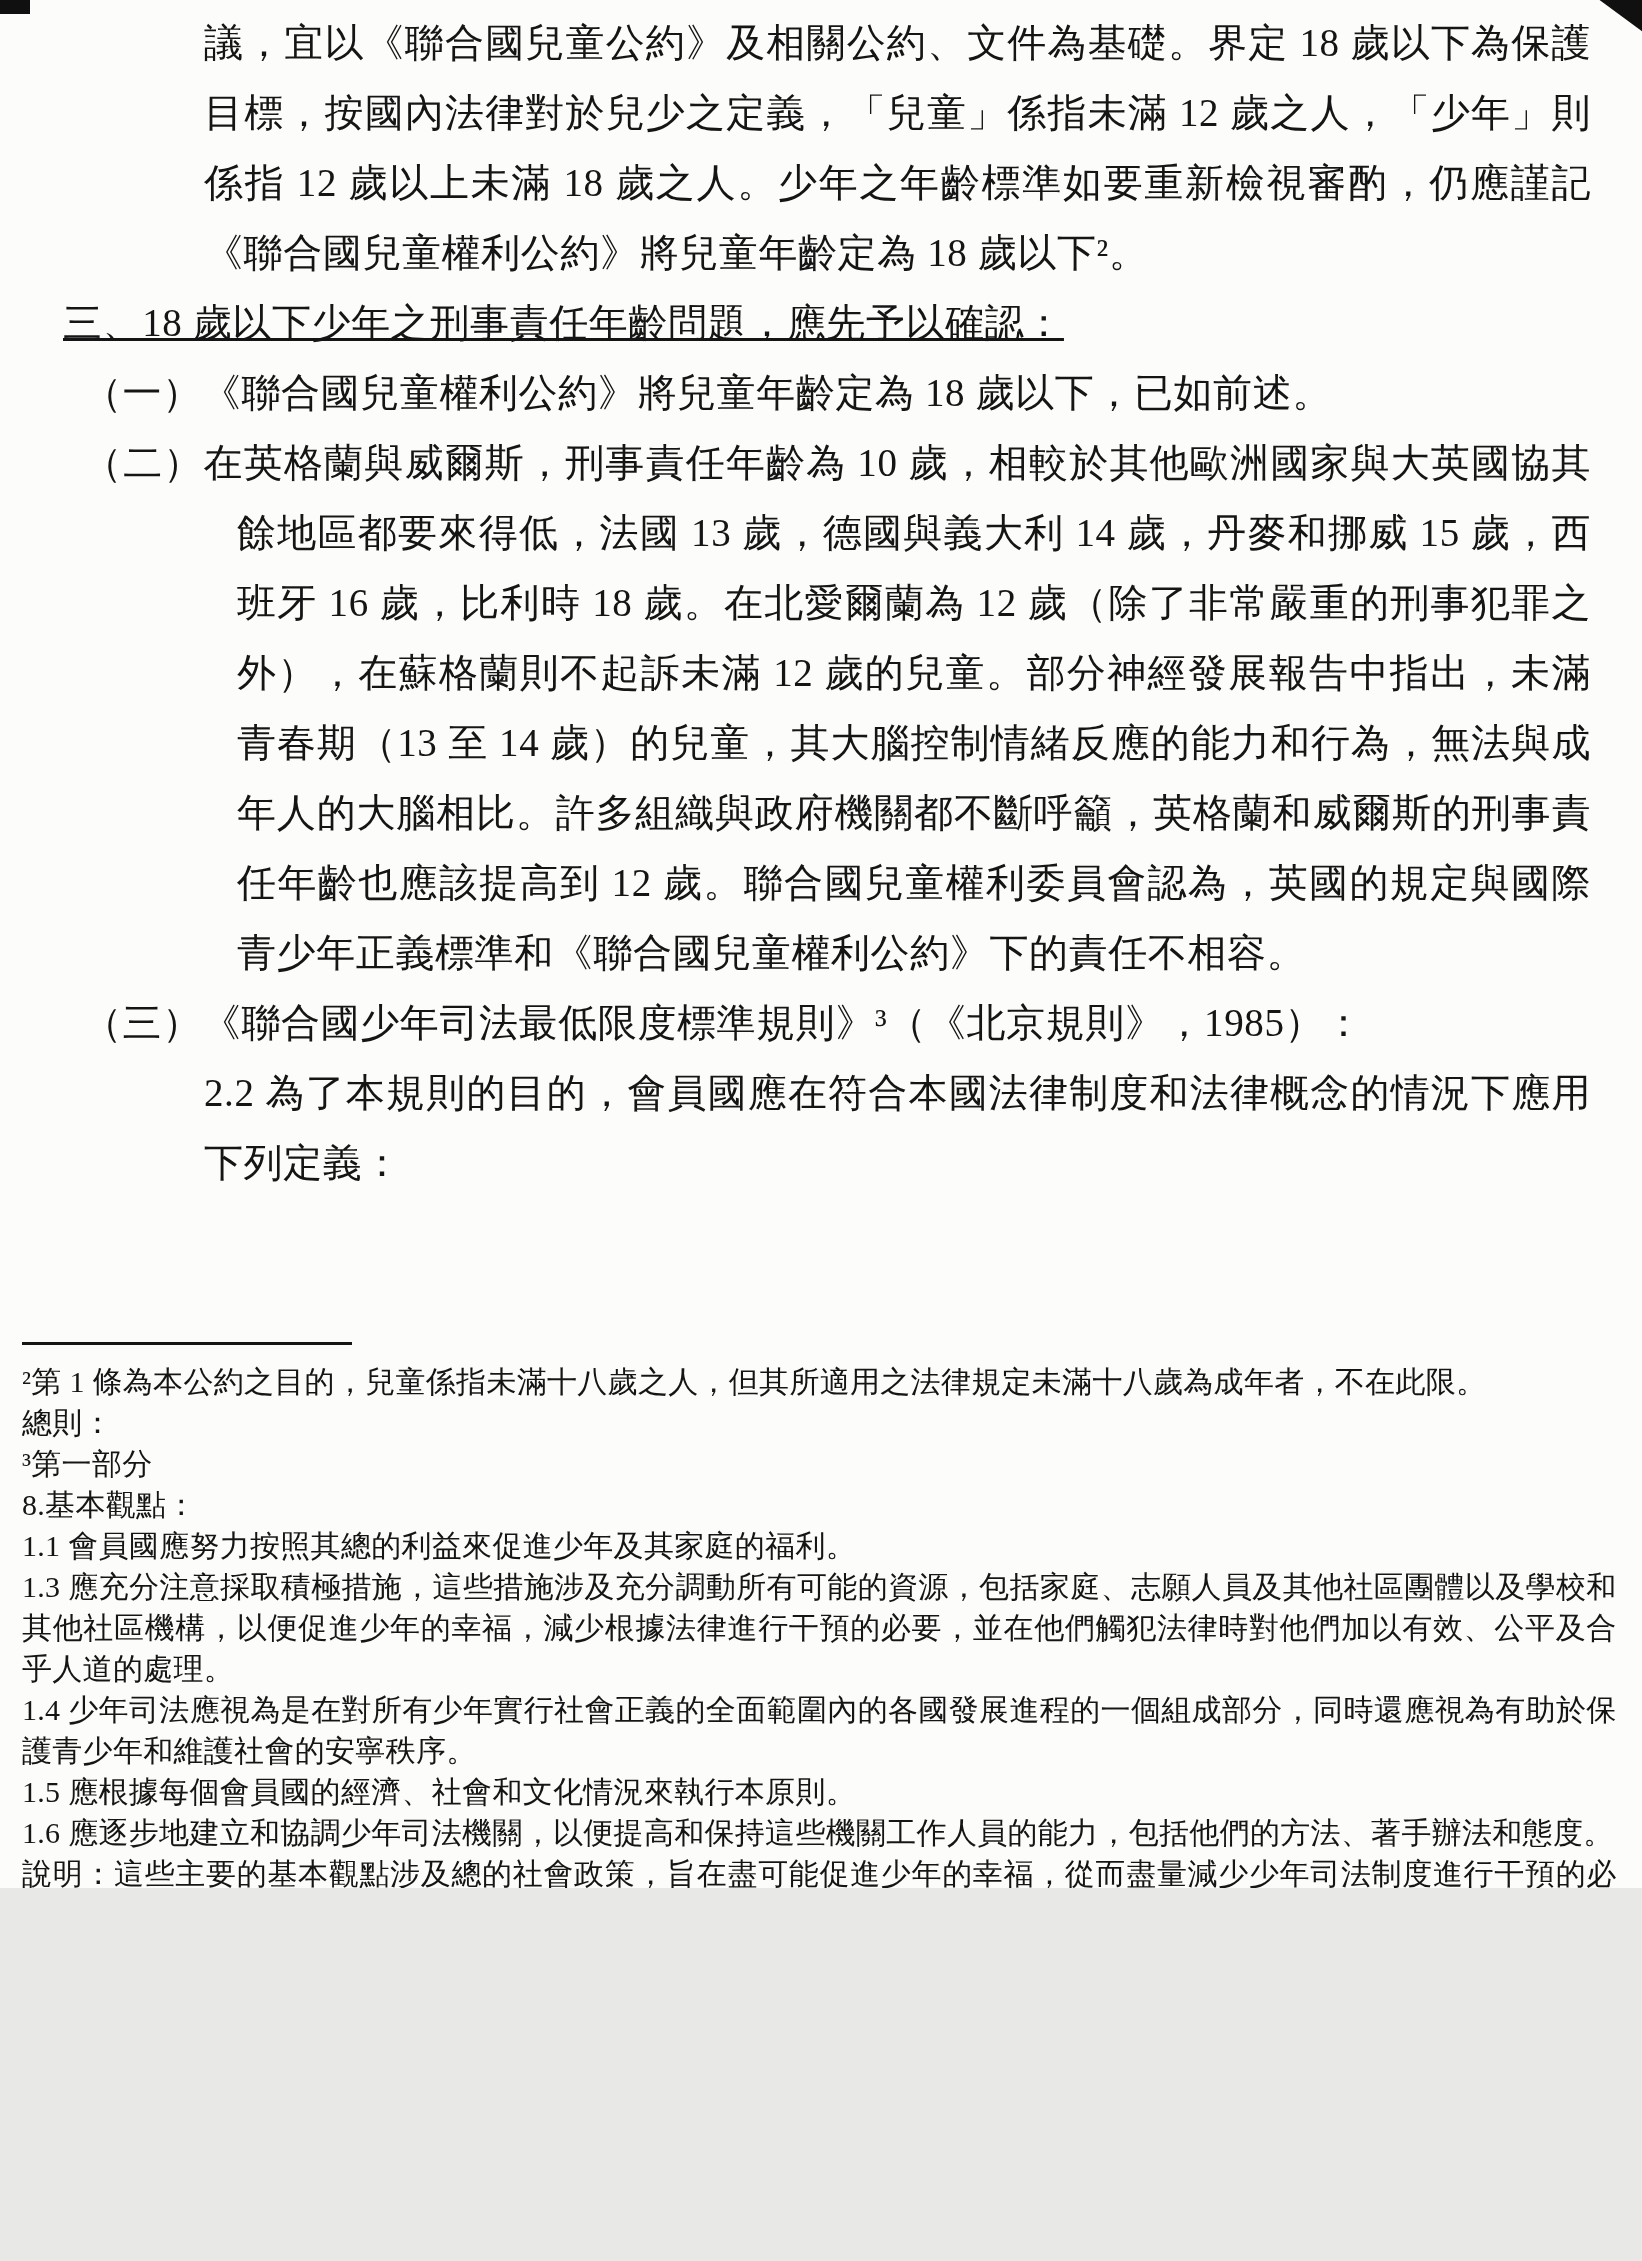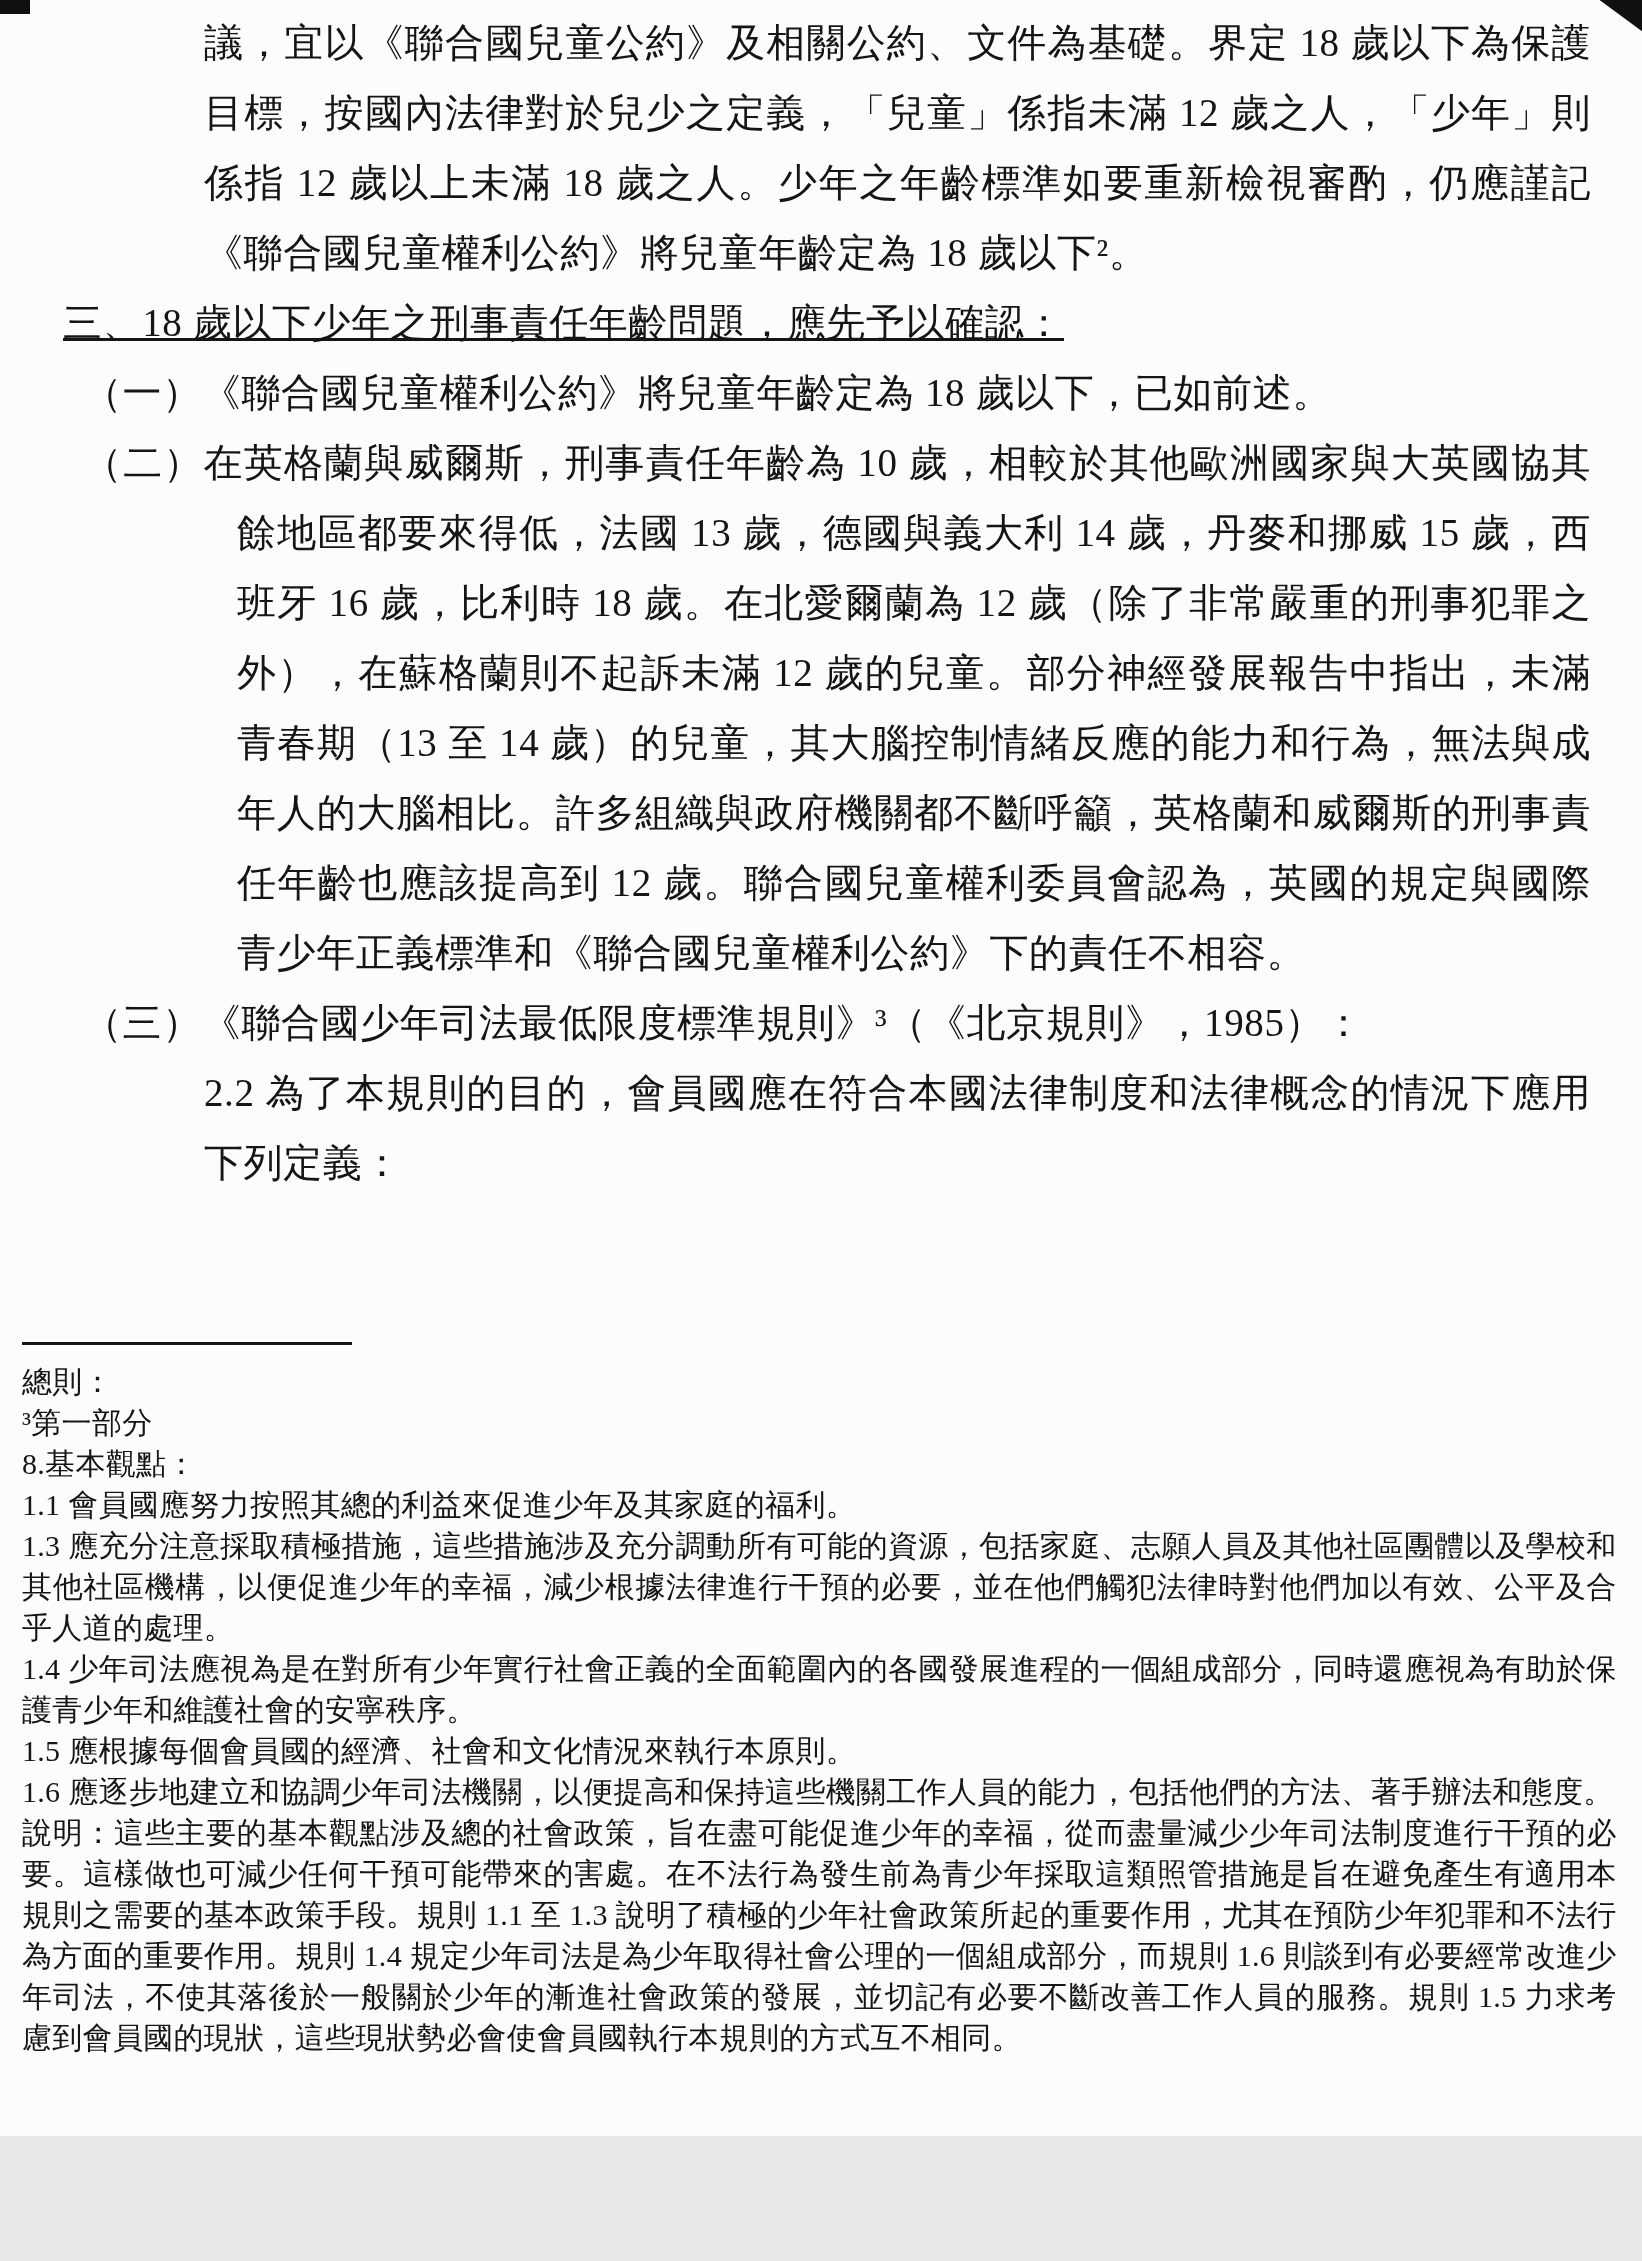--- a/index.html
+++ b/index.html
@@ -1,19 +1,19 @@
 <!DOCTYPE html>
 <html style="font-size:8.8px"><head>
 <meta charset="utf-8">
 <style>
   html, body { margin: 0; padding: 0; background: #e8e8e6; }
   .page {
     position: relative;
     width: 1643px;
-    height: 2136px;
+    height: 1888px;
     background: #fcfcfa;
     font-family: "Liberation Serif", "DejaVu Serif", serif;
     color: #151515;
     overflow: hidden;
     margin: 0 auto;
   }
 
   
   .artifact-tl {
     position: absolute; top: 0; left: 0;
@@ -68,20 +68,21 @@
     <p class="p-cont">議，宜以《聯合國兒童公約》及相關公約、文件為基礎。界定 18 歲以下為保護目標，按國內法律對於兒少之定義，「兒童」係指未滿 12 歲之人，「少年」則係指 12 歲以上未滿 18 歲之人。少年之年齡標準如要重新檢視審酌，仍應謹記《聯合國兒童權利公約》將兒童年齡定為 18 歲以下²。</p>
     <p class="p-sec">三、18 歲以下少年之刑事責任年齡問題，應先予以確認：</p>
     <p class="p-item">（一）《聯合國兒童權利公約》將兒童年齡定為 18 歲以下，已如前述。</p>
     <p class="p-item">（二）在英格蘭與威爾斯，刑事責任年齡為 10 歲，相較於其他歐洲國家與大英國協其餘地區都要來得低，法國 13 歲，德國與義大利 14 歲，丹麥和挪威 15 歲，西班牙 16 歲，比利時 18 歲。在北愛爾蘭為 12 歲（除了非常嚴重的刑事犯罪之外），在蘇格蘭則不起訴未滿 12 歲的兒童。部分神經發展報告中指出，未滿青春期（13 至 14 歲）的兒童，其大腦控制情緒反應的能力和行為，無法與成年人的大腦相比。許多組織與政府機關都不斷呼籲，英格蘭和威爾斯的刑事責任年齡也應該提高到 12 歲。聯合國兒童權利委員會認為，英國的規定與國際青少年正義標準和《聯合國兒童權利公約》下的責任不相容。</p>
     <p class="p-item">（三）《聯合國少年司法最低限度標準規則》³（《北京規則》，1985）：</p>
     <p class="p-sub">2.2 為了本規則的目的，會員國應在符合本國法律制度和法律概念的情況下應用下列定義：</p>
   </div>
 
   <div class="footnotes">
     <div class="fn-rule"></div>
+    <p>²第 1 條為本公約之目的，兒童係指未滿十八歲之人，但其所適用之法律規定未滿十八歲為成年者，不在此限。</p>
     <p>總則：</p>
     <p>³第一部分</p>
     <p>8.基本觀點：</p>
     <p>1.1 會員國應努力按照其總的利益來促進少年及其家庭的福利。</p>
     <p>1.3 應充分注意採取積極措施，這些措施涉及充分調動所有可能的資源，包括家庭、志願人員及其他社區團體以及學校和其他社區機構，以便促進少年的幸福，減少根據法律進行干預的必要，並在他們觸犯法律時對他們加以有效、公平及合乎人道的處理。</p>
     <p>1.4 少年司法應視為是在對所有少年實行社會正義的全面範圍內的各國發展進程的一個組成部分，同時還應視為有助於保護青少年和維護社會的安寧秩序。</p>
     <p>1.5 應根據每個會員國的經濟、社會和文化情況來執行本原則。</p>
     <p>1.6 應逐步地建立和協調少年司法機關，以便提高和保持這些機關工作人員的能力，包括他們的方法、著手辦法和態度。</p>
     <p>說明：這些主要的基本觀點涉及總的社會政策，旨在盡可能促進少年的幸福，從而盡量減少少年司法制度進行干預的必要。這樣做也可減少任何干預可能帶來的害處。在不法行為發生前為青少年採取這類照管措施是旨在避免產生有適用本規則之需要的基本政策手段。規則 1.1 至 1.3 說明了積極的少年社會政策所起的重要作用，尤其在預防少年犯罪和不法行為方面的重要作用。規則 1.4 規定少年司法是為少年取得社會公理的一個組成部分，而規則 1.6 則談到有必要經常改進少年司法，不使其落後於一般關於少年的漸進社會政策的發展，並切記有必要不斷改善工作人員的服務。規則 1.5 力求考慮到會員國的現狀，這些現狀勢必會使會員國執行本規則的方式互不相同。</p>
   </div>

